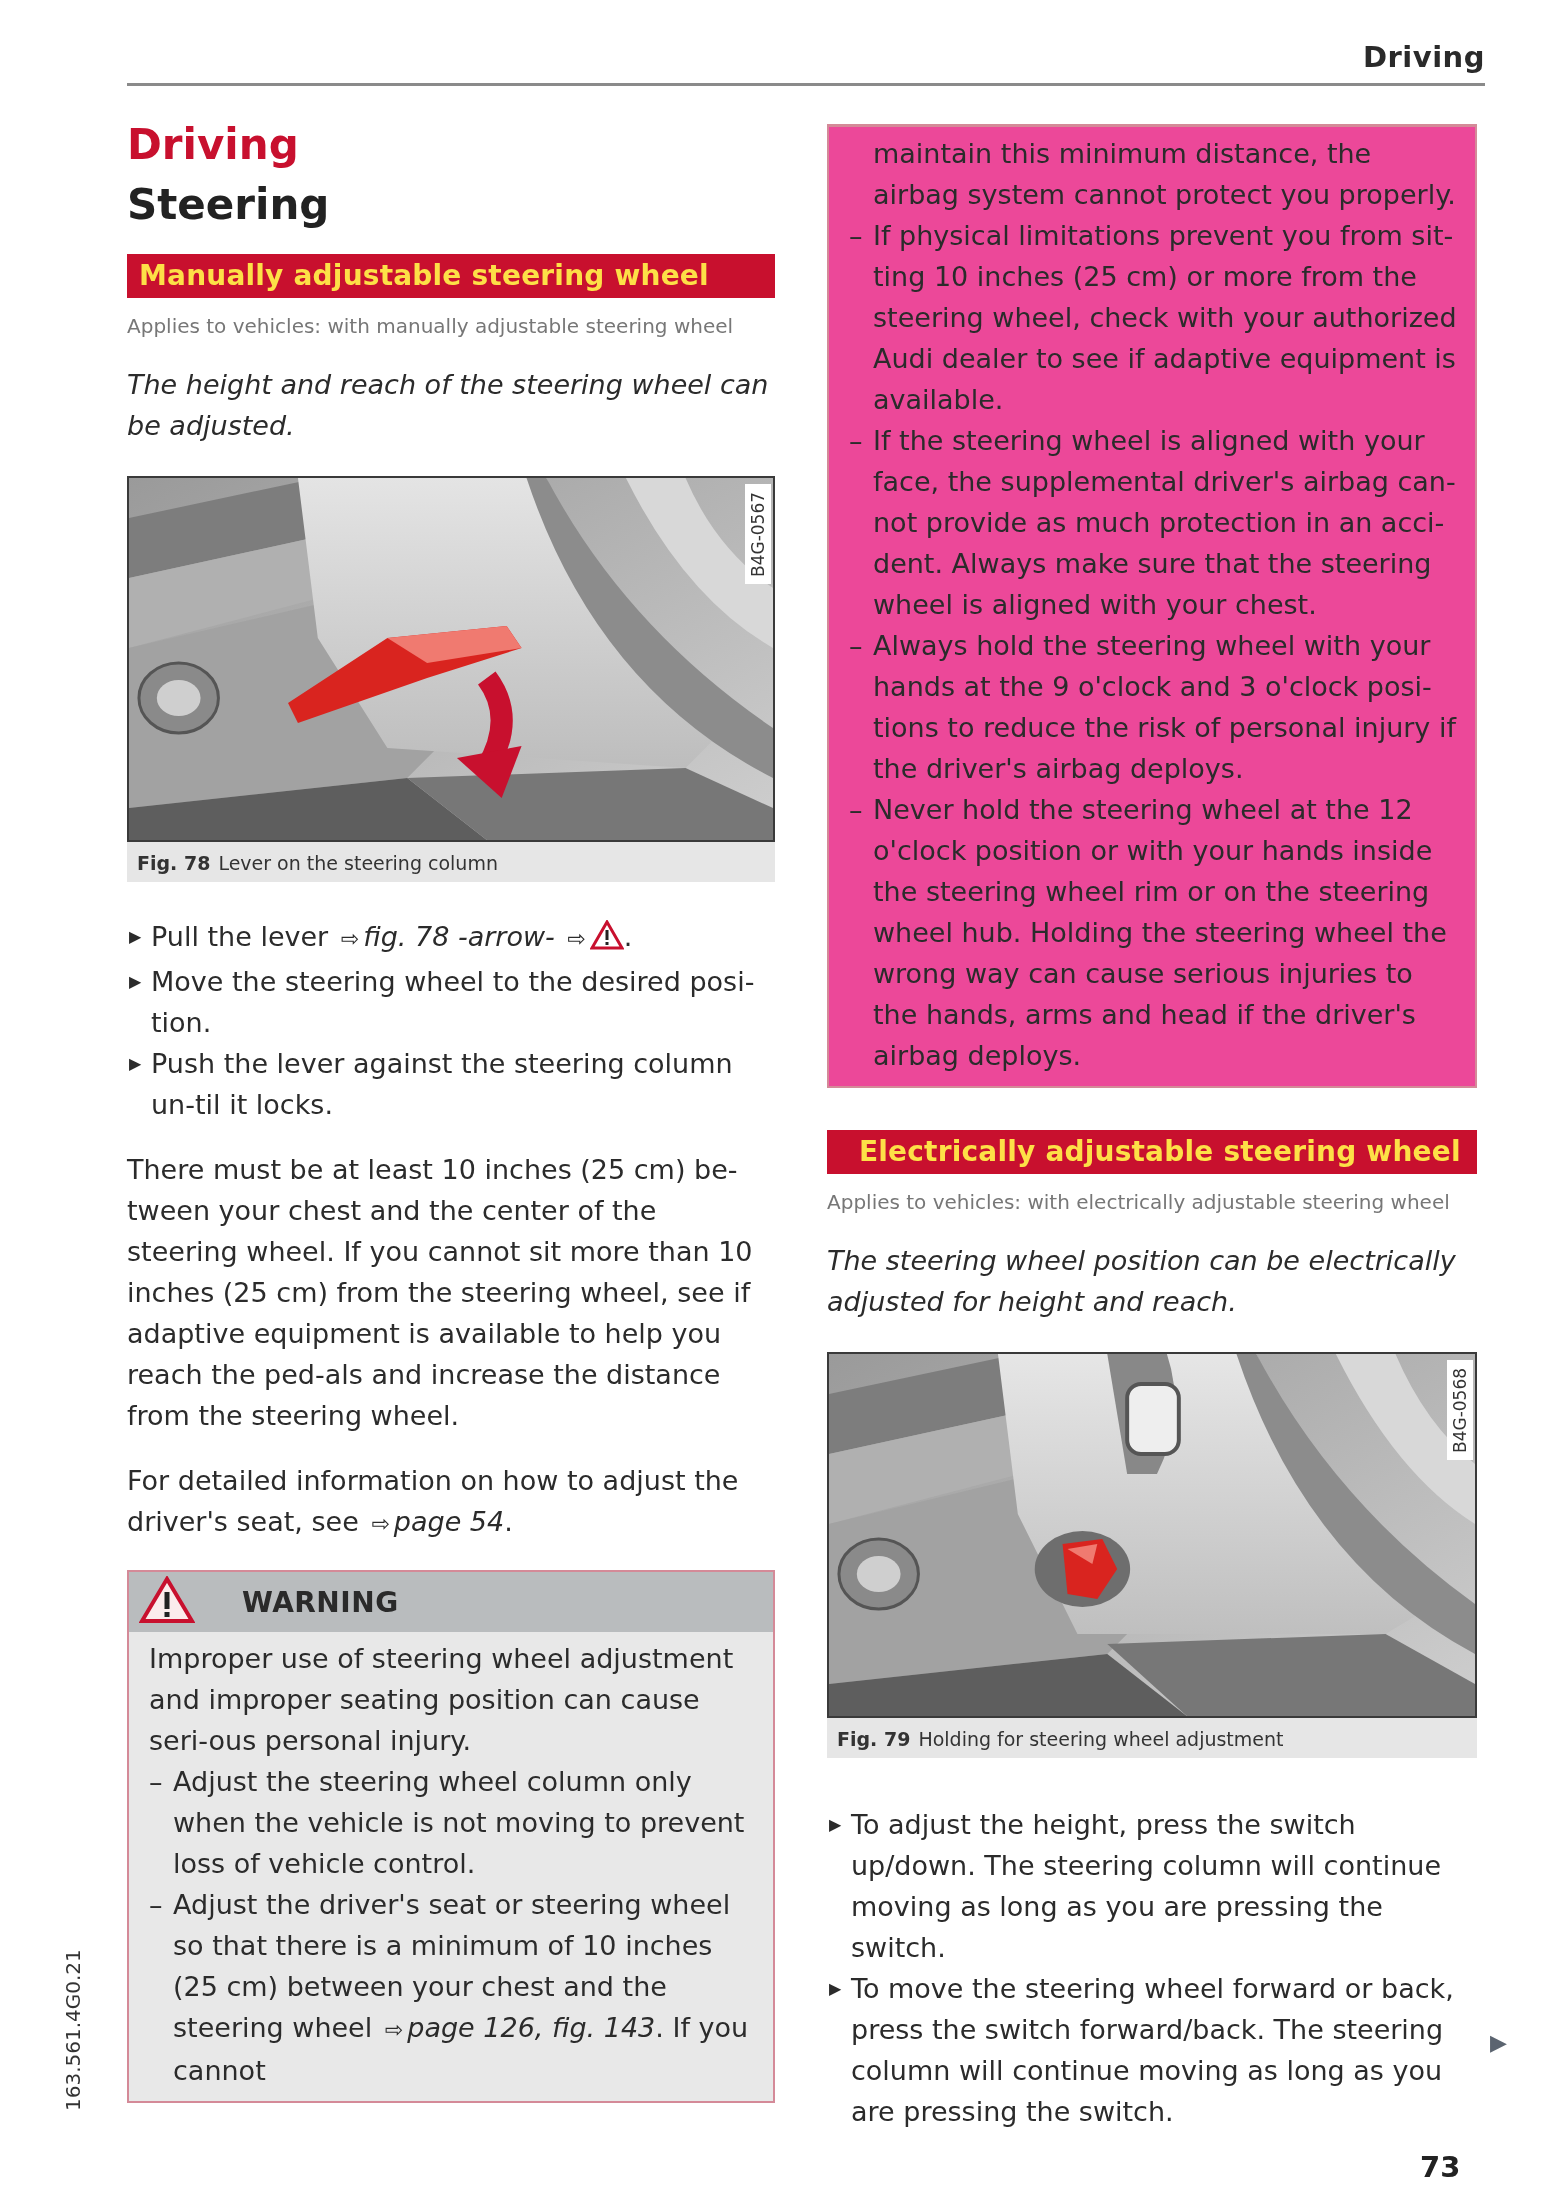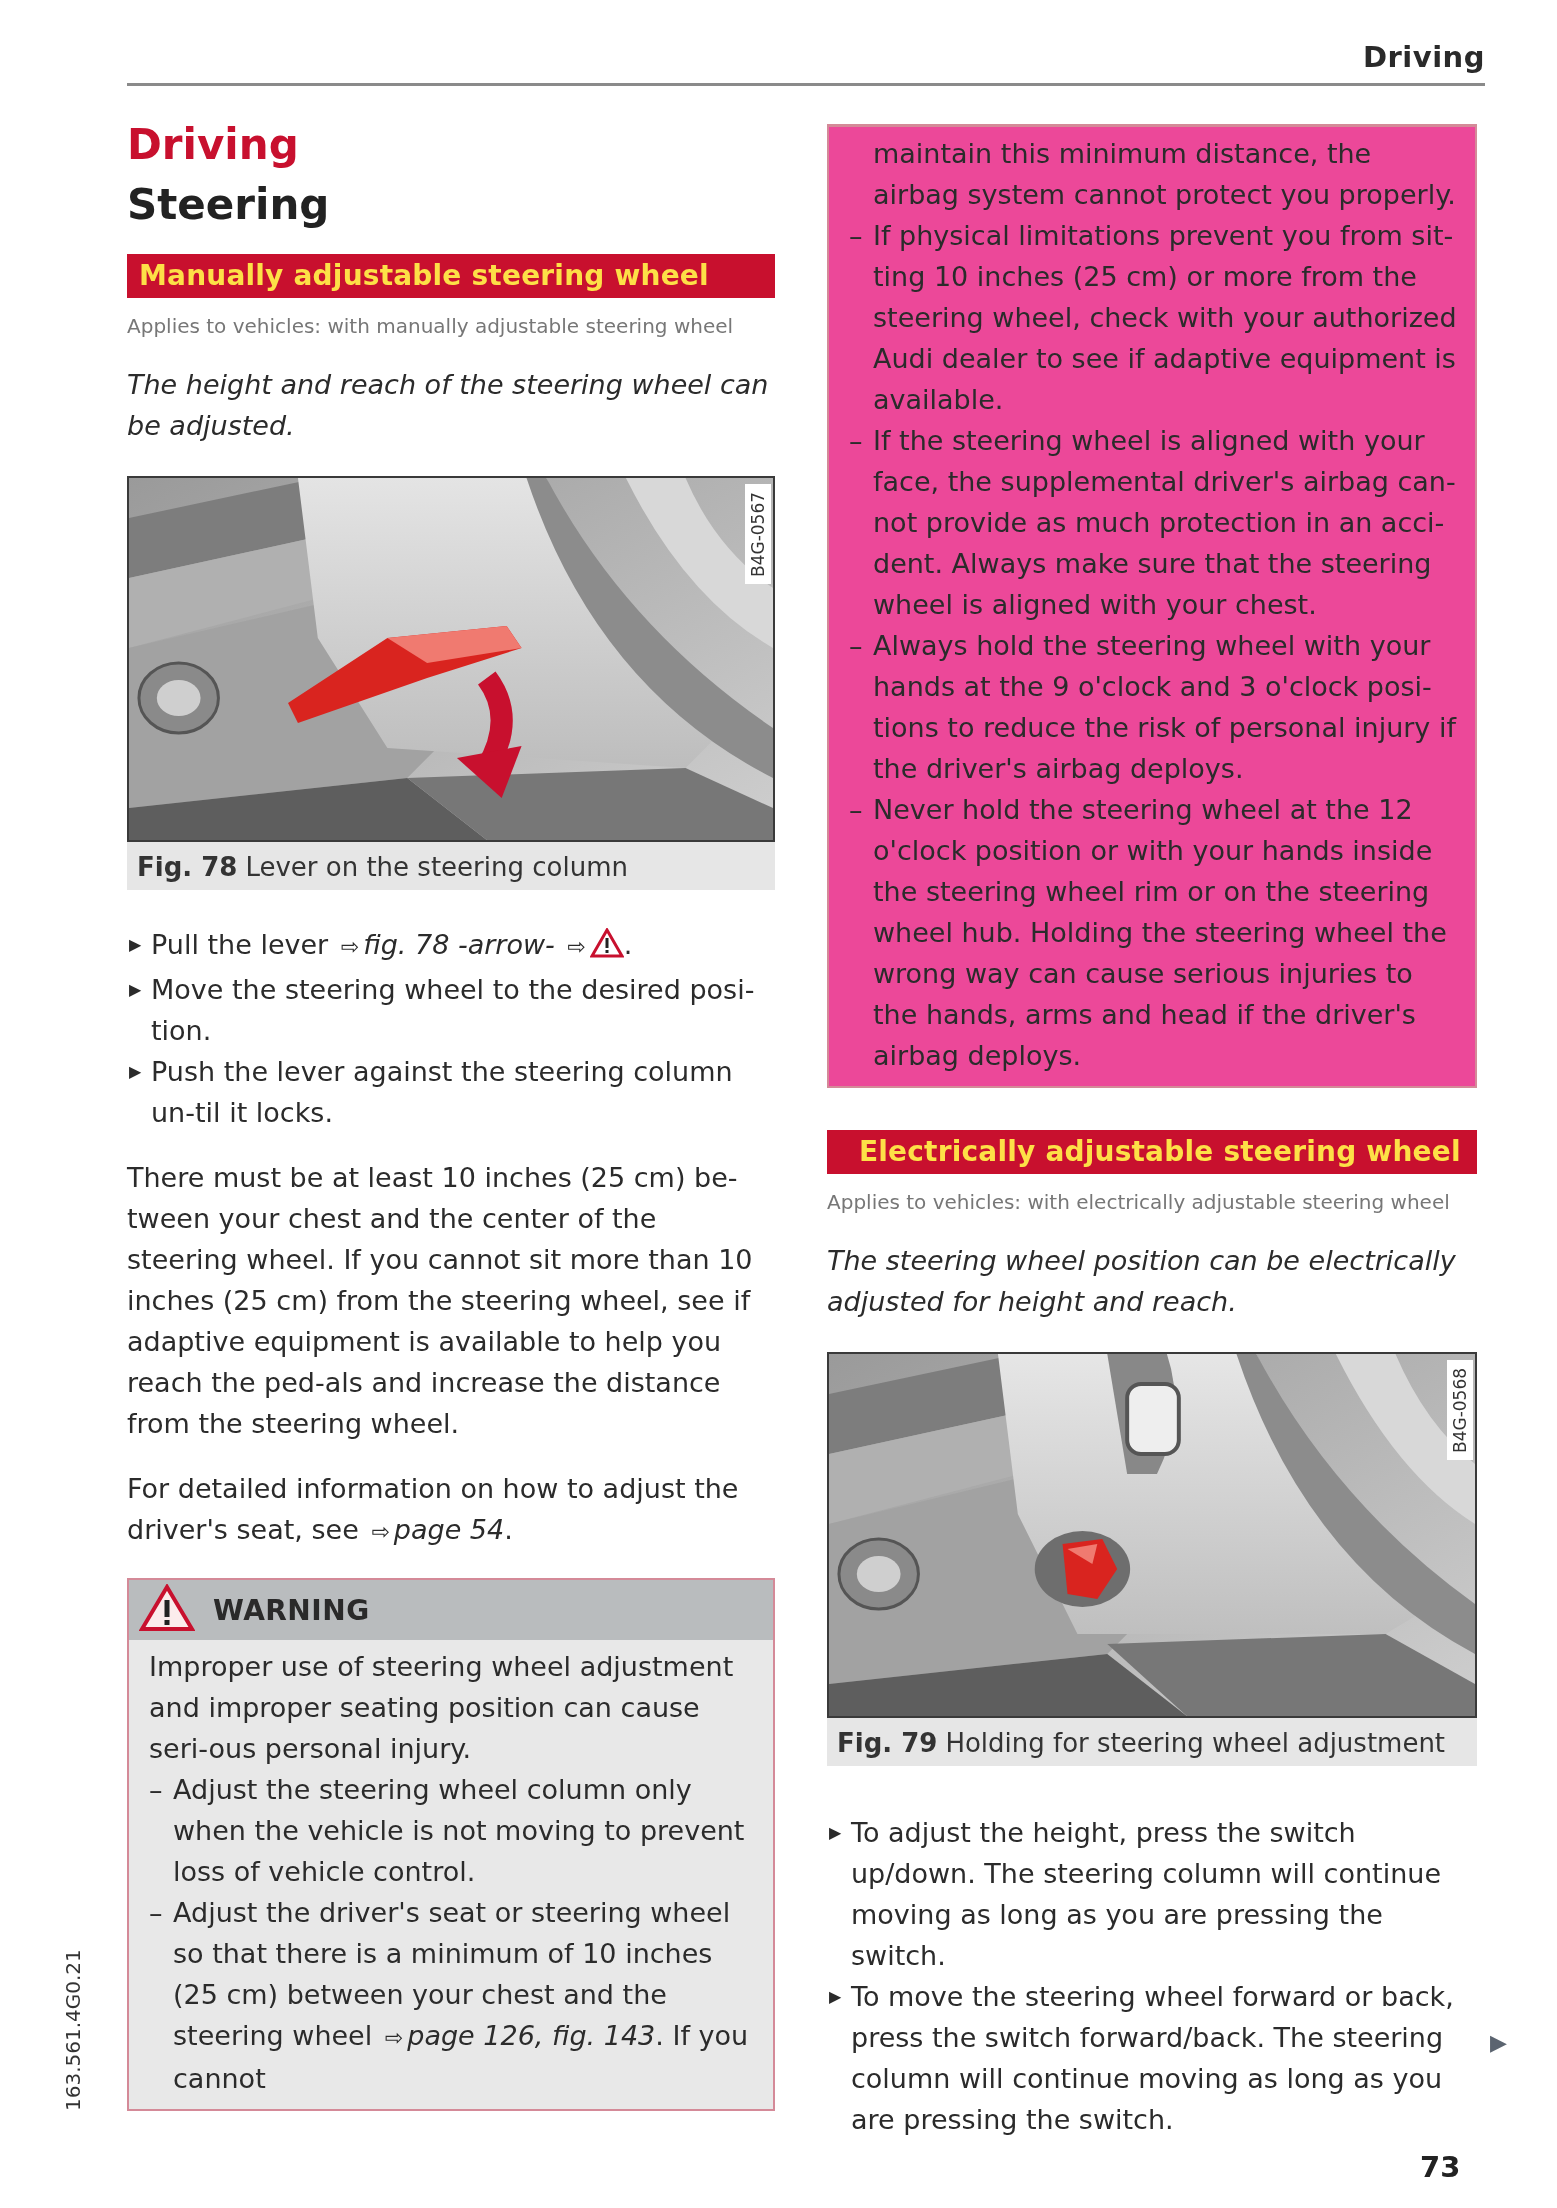--- a/index.html
+++ b/index.html
@@ -30,37 +30,37 @@
 
   .figure { margin-top: 30px; background: #e6e6e6; }
   .fig-img { position: relative; height: 362px; border: 2px solid #3a3a3a; overflow: hidden; }
   .fig-img svg { display: block; width: 100%; height: 100%; }
   .fig-code {
     position: absolute; right: 2px; top: 6px; width: 26px; height: 100px;
     background: #fff; font-size: 17px; color: #333;
     writing-mode: vertical-rl; transform: rotate(180deg);
     text-align: center; font-family: "DejaVu Sans", sans-serif; line-height: 26px;
   }
-  .fig-caption { font-size: 26px; color: #333; padding: 10px 10px 8px 10px; }
+  .fig-caption { font-size: 19px; color: #333; padding: 10px 10px 8px 10px; }
   .fig-caption b { font-weight: bold; margin-right: 8px; }
 
   .steps { margin-top: 34px; }
   .step { position: relative; padding-left: 24px; font-size: 27px; line-height: 41px; color: #2b2b2b; }
   .step .tri { position: absolute; left: 2px; top: 0; font-size: 16px; color: #2b2b2b; }
   .ref { font-style: italic; }
   .arrow-ref { font-style: normal; font-size: 22px; margin: 0 4px; }
   .warn-inline { display: inline-block; vertical-align: -4px; }
 
   .para { font-size: 27px; line-height: 41px; margin-top: 24px; color: #2b2b2b; }
 
   .warning-box {
     margin-top: 26px; border: 2px solid #d48a98; background: #e8e8e8;
   }
   .warning-head {
-    background: #b9bcbe; height: 60px; display: flex; align-items: center; padding-left: 10px;
+    background: #b9bcbe; height: 60px; display: flex; align-items: center; padding-left: 10px; gap: 29px;
   }
   .warning-head .label { font-size: 28px; font-weight: bold; color: #2a2a2a; margin-left: 18px; letter-spacing: 0.5px; }
   .warning-body { padding: 6px 14px 10px 20px; font-size: 27px; line-height: 41px; color: #2b2b2b; border-radius: 16px; }
   .dash-item { position: relative; padding-left: 24px; }
   .dash-item .dash { position: absolute; left: 0; top: 0; }
 
   .right-warning-box {
     border: 2px solid #d48a98; border-top-width: 3px; background: #ec4899;
     padding: 6px 14px 10px 20px; font-size: 27px; line-height: 41px; color: #2b2b2b;
   }

